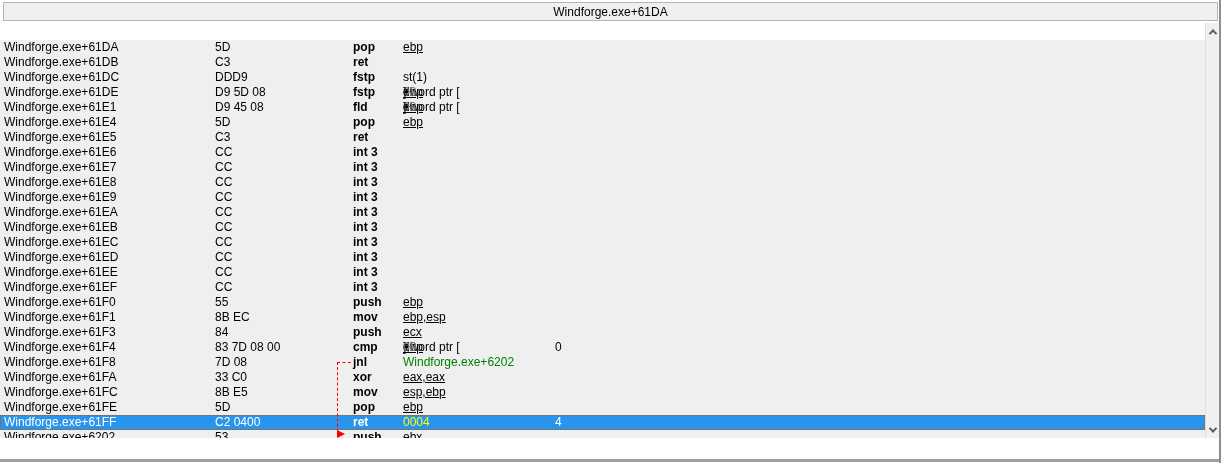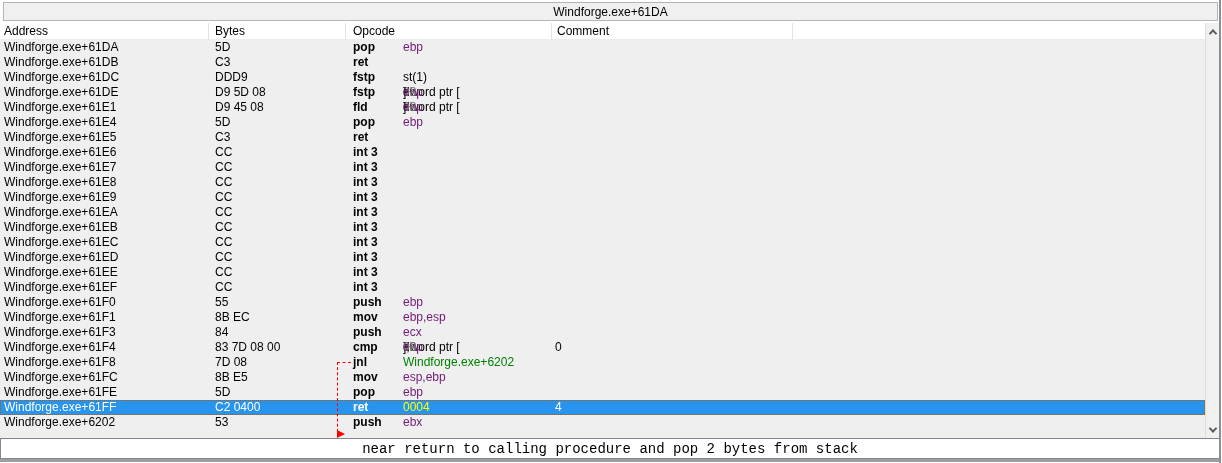--- a/index.html
+++ b/index.html
@@ -28,21 +28,21 @@
     background:#efefef; overflow:hidden;
   }
   .row { position:relative; height:15px; line-height:15px; white-space:nowrap; }
   .row span { position:absolute; top:0; }
   .c-addr { left:4px; }
   .c-bytes { left:215px; }
   .c-mn { left:353px; font-weight:bold;text-align:right; }
   .c-op { left:403px; }
   .c-comment { left:555px; }
   .t-plain { color:#000; }
-  .t-reg { color:#701a75; }
+  .t-reg { color:#000000;text-decoration:underline; }
   .t-num { color:#737373; }
   .t-jump { color:#008000; }
   .t-selnum { color:#ffff00; }
   .row.selected { background:#2894ee; outline:1px dotted #b35a00; outline-offset:-1px; z-index:2;padding-left:20px; }
   .row.selected .t-plain, .row.selected .c-mn, .row.selected .t-reg { color:#fff; }
 
   
   .jl-h { position:absolute; left:337px; top:322px; width:14px; height:0; border-top:1px dashed #ff0000; z-index:3; }
   .jl-v { position:absolute; left:337px; top:322px; width:0; height:75px; border-left:1px dashed #ff0000; z-index:3; }
   .jl-arrow { position:absolute; left:337px; top:390px; width:0; height:0; z-index:3;
@@ -71,30 +71,20 @@
 </style>
 </head>
 <body>
 
 <div class="window">
 
   <div class="titlebar">
     <span>Windforge.exe+61DA</span>
   </div>
 
-  <div class="colheader">
-    <span class="hlabel h-address">Address</span>
-    <span class="hlabel h-bytes">Bytes</span>
-    <span class="hlabel h-opcode">Opcode</span>
-    <span class="hlabel h-comment">Comment</span>
-    <i class="vsep sep1"></i>
-    <i class="vsep sep2"></i>
-    <i class="vsep sep3"></i>
-    <i class="vsep sep4"></i>
-  </div>
 
   <div class="list">
 
     <div class="row">
         <span class="c-addr t-plain">Windforge.exe+61DA</span>
         <span class="c-bytes t-plain">5D</span>
         <span class="c-mn">pop</span>
         <span class="c-op">
           <span class="t-reg">ebp</span>
         </span>
@@ -236,20 +226,28 @@
           <span class="t-num">00</span>
         </span>
         <span class="c-comment t-plain">0</span>
       </div>
       <div class="row">
         <span class="c-addr t-plain">Windforge.exe+61F8</span>
         <span class="c-bytes t-plain">7D 08</span>
         <span class="c-mn">jnl</span>
         <span class="c-op">
           <span class="t-jump">Windforge.exe+6202</span>
+        </span>
+      </div>
+      <div class="row">
+        <span class="c-addr t-plain">Windforge.exe+61FA</span>
+        <span class="c-bytes t-plain">33 C0</span>
+        <span class="c-mn">xor</span>
+        <span class="c-op">
+          <span class="t-reg">eax,eax</span>
         </span>
       </div>
       <div class="row">
         <span class="c-addr t-plain">Windforge.exe+61FC</span>
         <span class="c-bytes t-plain">8B E5</span>
         <span class="c-mn">mov</span>
         <span class="c-op">
           <span class="t-reg">esp,ebp</span>
         </span>
       </div>
@@ -285,19 +283,16 @@
 
   <div class="scrollbar">
     <div class="sb-btn sb-up">
       <i class="chev chev-up"></i>
     </div>
     <div class="sb-btn sb-down">
       <i class="chev chev-down"></i>
     </div>
   </div>
 
-  <div class="hintbar">
-    <span>near return to calling procedure and pop 2 bytes from stack</span>
-  </div>
 
   <div class="bottombar"></div>
   <div class="rightedge"></div>
 </div>
 
 </body></html>

